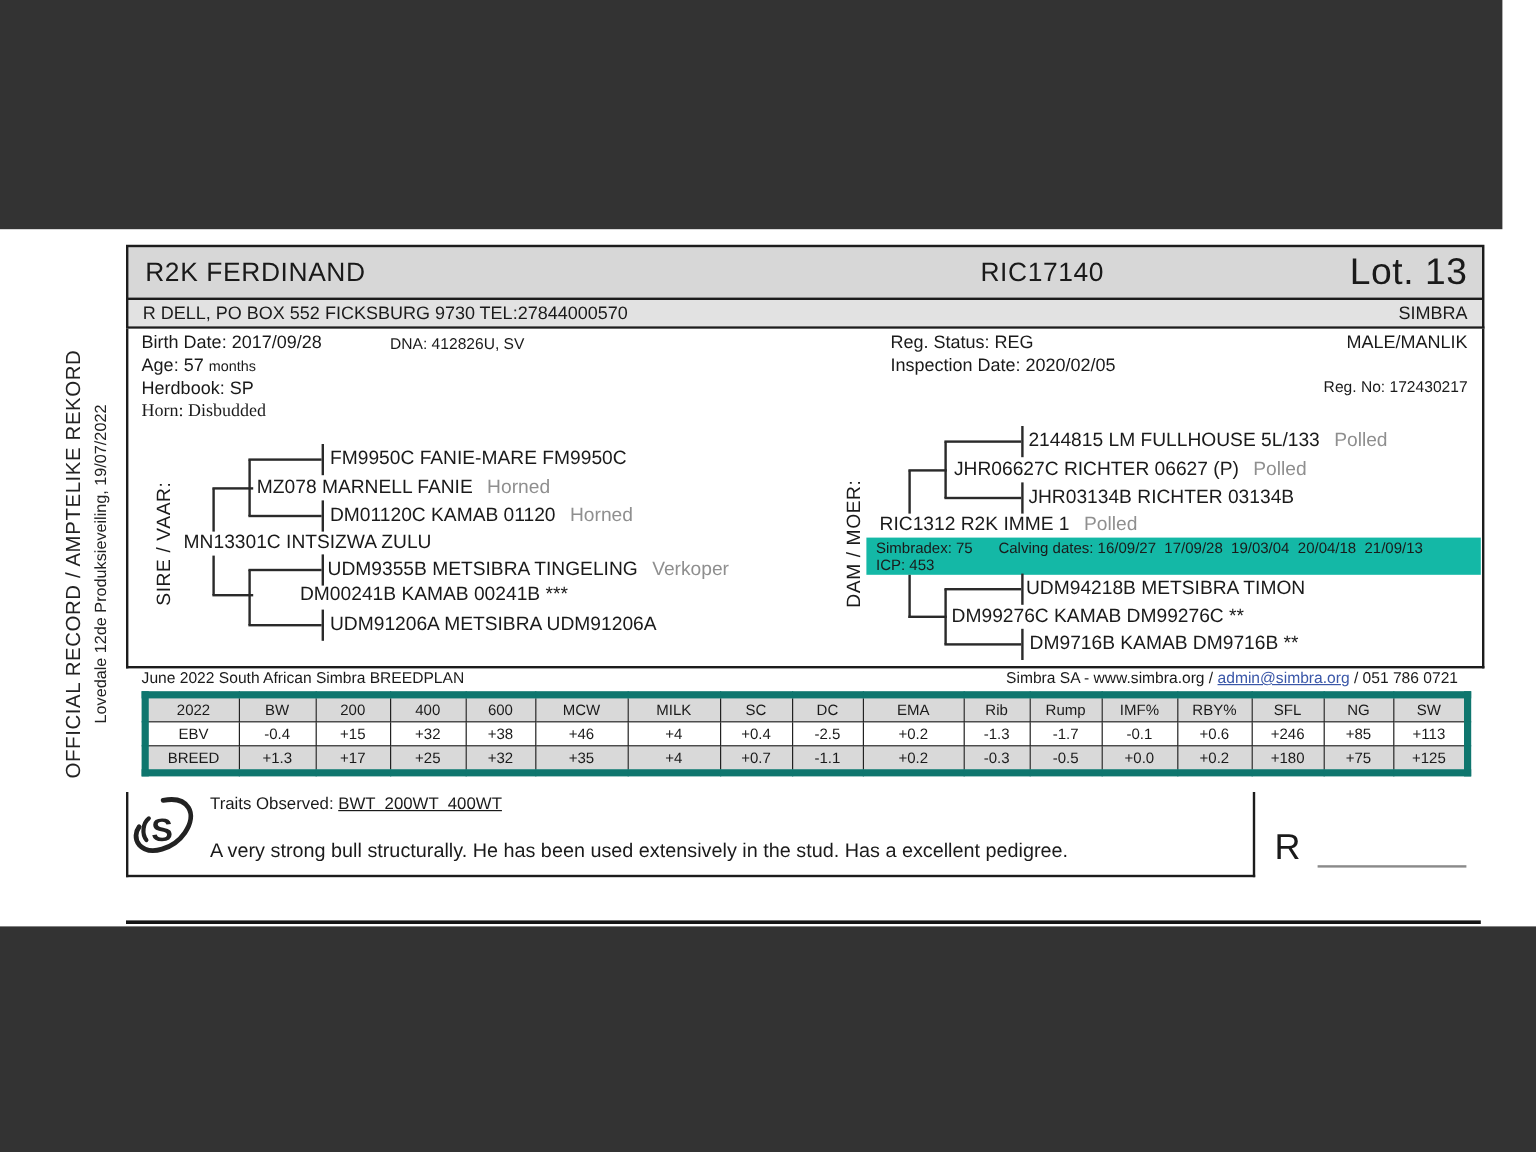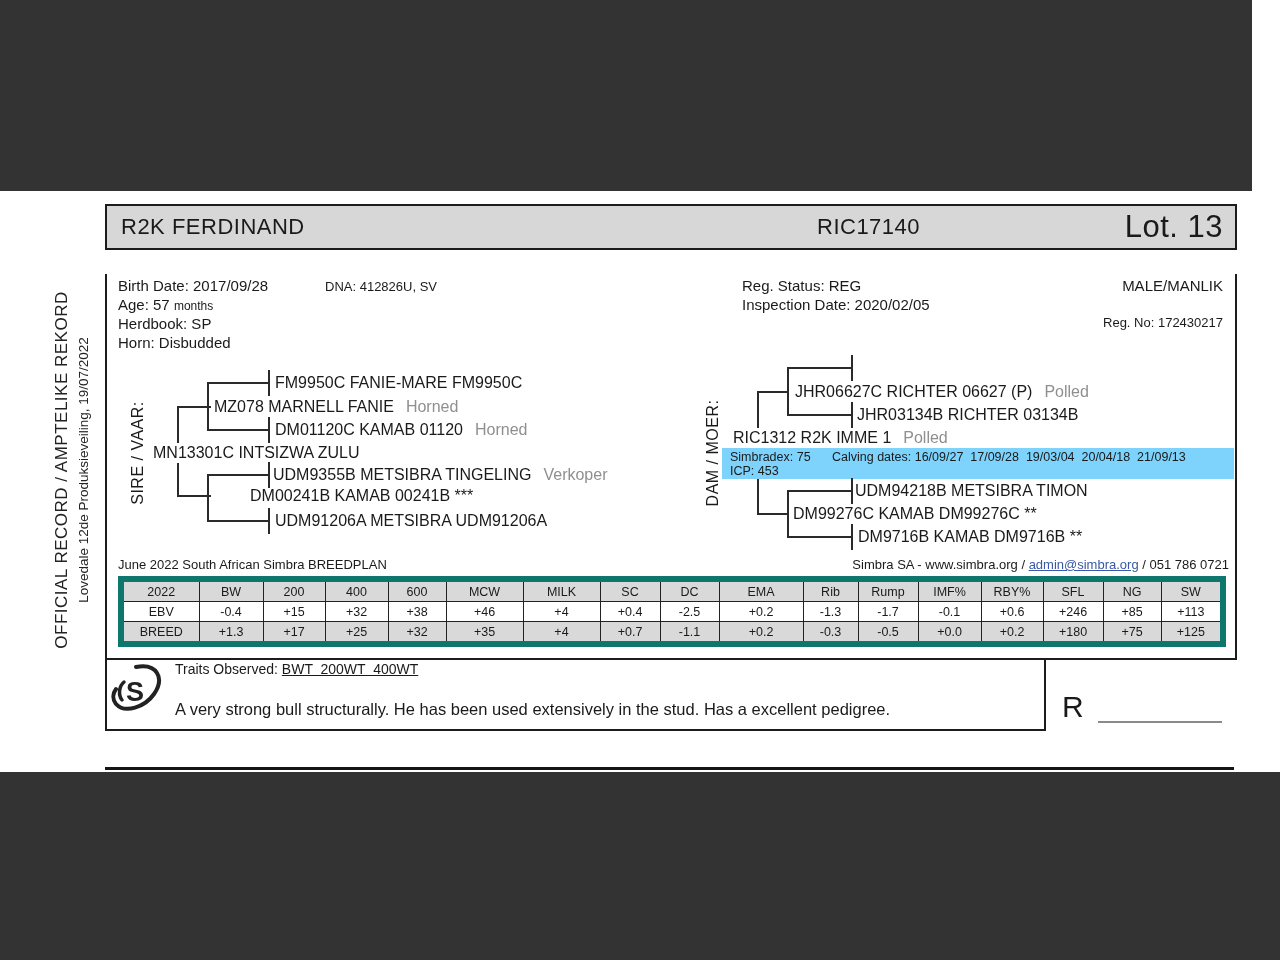--- a/index.html
+++ b/index.html
@@ -6,43 +6,43 @@
   #page{position:relative;width:1280px;height:960px;background:#fff;overflow:hidden;
         font-family:"Liberation Sans","DejaVu Sans",sans-serif;color:#1a1a1a;}
   .abs{position:absolute;}
   .band{position:absolute;background:#333333;}
   .ln{position:absolute;background:#2a2a2a;}
   
   .title-bar{position:absolute;left:105px;top:204px;width:1132px;height:46px;background:#d7d7d7;
              border:2px solid #1c1c1c;box-sizing:border-box;display:flex;align-items:center;}
   .addr-bar{position:absolute;left:105px;top:250px;width:1132px;height:24px;background:#e2e2e2;
             border:2px solid #1c1c1c;border-top:none;box-sizing:border-box;display:flex;align-items:center;font-size:15px;}
-  .main-box{position:absolute;left:105px;top:274px;width:1132px;height:386px;background:#fff;
+  .main-box{position:absolute;left:105px;top:274px;width:1132px;height:283px;background:#fff;
             border:2px solid #1c1c1c;border-top:none;box-sizing:border-box;}
   .remarks-box{position:absolute;left:105px;top:660px;width:941px;height:71px;background:#fff;
                border:2px solid #1c1c1c;border-top:none;box-sizing:border-box;}
   .animal-name{font-size:22px;margin-left:14px;letter-spacing:.5px;white-space:nowrap;}
   .animal-id{position:absolute;left:710px;font-size:22px;letter-spacing:.5px;}
   .lot{margin-left:auto;margin-right:12px;font-size:31px;letter-spacing:.5px;}
   .addr-left{margin-left:12px;white-space:nowrap;}
   .addr-right{margin-left:auto;margin-right:12px;}
   .det{position:absolute;font-size:15px;white-space:nowrap;line-height:18px;}
   .det-sm{font-size:13px;}
   .unit{font-size:12px;}
   .ped-row{position:absolute;font-size:16px;white-space:nowrap;line-height:18px;}
   .ped-note{color:#8f8f8f;margin-left:12px;}
   .vlabel{position:absolute;width:120px;height:20px;text-align:center;font-size:16px;
           transform:rotate(-90deg);white-space:nowrap;letter-spacing:.5px;}
-  .statband{position:absolute;left:615px;top:174px;width:512px;height:31px;background:#7dd3fc;
+  .statband{position:absolute;left:615px;top:174px;width:512px;height:31px;background:#14b8a6;
             font-size:12.5px;line-height:15px;}
   .statband .s1{position:absolute;left:8px;top:2px;}
   .statband .s2{position:absolute;left:110px;top:2px;white-space:pre;}
   .statband .s3{position:absolute;left:8px;top:16px;}
   .bp-title{position:absolute;left:11px;top:283px;font-size:13px;white-space:nowrap;}
-  .bp-contact{position:absolute;right:6px;top:283px;font-size:13px;white-space:nowrap;}
+  .bp-contact{position:absolute;right:20px;top:283px;font-size:13px;white-space:nowrap;}
   .bp-contact a{color:#3a57a8;text-decoration:underline;cursor:pointer;}
   table.ebv{position:absolute;left:11px;top:302px;border-collapse:collapse;table-layout:fixed;
             font-size:12.5px;}
   table.ebv td{border:1px solid #222;height:19px;text-align:center;padding:0;overflow:hidden;white-space:nowrap;}
   table.ebv{border:6px solid #0f766e;}
   tr.gray td{background:#d9d9d9;}
   .traits{position:absolute;left:68px;top:1px;font-size:14px;white-space:nowrap;}
   .traits .tv{text-decoration:underline;white-space:pre;}
   .sellers-h{position:absolute;left:68px;top:17px;font-size:18.5px;text-decoration:underline;white-space:nowrap;}
   .remark-text{position:absolute;left:68px;top:40px;font-size:16.5px;white-space:nowrap;}
@@ -67,28 +67,32 @@
     <div class="l1">OFFICIAL RECORD / AMPTELIKE REKORD</div>
     <div class="l2">Lovedale 12de Produksieveiling, 19/07/2022</div>
   </div>
 
   <div class="title-bar">
     <div class="animal-name">R2K FERDINAND</div>
     <div class="animal-id">RIC17140</div>
     <div class="lot">Lot. 13</div>
   </div>
 
+  <div class="addr-bar">
+    <div class="addr-left">R DELL, PO BOX 552 FICKSBURG 9730 TEL:27844000570</div>
+    <div class="addr-right">SIMBRA</div>
+  </div>
 
   <div class="main-box">
 
     <div class="det" style="left:11px;top:3px;">Birth Date: 2017/09/28</div>
     <div class="det det-sm" style="left:218px;top:4px;">DNA: 412826U, SV</div>
     <div class="det" style="left:11px;top:22px;"><span>Age: 57</span> <span class="unit">months</span></div>
     <div class="det" style="left:11px;top:41px;">Herdbook: SP</div>
-    <div class="det" style="left:11px;top:60px;">Horn: Disbudded</div>
+    <div class="det" style="left:11px;top:60px;font-family:Liberation Serif, serif;">Horn: Disbudded</div>
     <div class="det" style="left:635px;top:3px;">Reg. Status: REG</div>
     <div class="det" style="left:635px;top:22px;">Inspection Date: 2020/02/05</div>
     <div class="det" style="right:12px;top:3px;">MALE/MANLIK</div>
     <div class="det det-sm" style="right:12px;top:40px;">Reg. No: 172430217</div>
 
     <div class="vlabel" style="left:-28px;top:169px;">SIRE / VAAR:</div>
 
     <div class="ped-row" style="left:168px;top:100px;"><span>FM9950C FANIE-MARE FM9950C</span><span class="ped-note"></span></div>
     <div class="ped-row" style="left:107px;top:124px;"><span>MZ078 MARNELL FANIE</span><span class="ped-note">Horned</span></div>
     <div class="ped-row" style="left:168px;top:147px;"><span>DM01120C KAMAB 01120</span><span class="ped-note">Horned</span></div>
@@ -107,20 +111,21 @@
     <div class="ln" style="left:161px;top:96px;width:2px;height:26px;"></div>
     <div class="ln" style="left:161px;top:143px;width:2px;height:26px;"></div>
     <div class="ln" style="left:100px;top:201px;width:2px;height:46px;"></div>
     <div class="ln" style="left:100px;top:200px;width:61px;height:2px;"></div>
     <div class="ln" style="left:100px;top:246px;width:61px;height:2px;"></div>
     <div class="ln" style="left:161px;top:188px;width:2px;height:26px;"></div>
     <div class="ln" style="left:161px;top:234px;width:2px;height:26px;"></div>
 
     <div class="vlabel" style="left:547px;top:169px;">DAM / MOER:</div>
 
+    <div class="ped-row" style="left:750px;top:85px;"><span>2144815 LM FULLHOUSE 5L/133</span><span class="ped-note">Polled</span></div>
     <div class="ped-row" style="left:688px;top:109px;"><span>JHR06627C RICHTER 06627 (P)</span><span class="ped-note">Polled</span></div>
     <div class="ped-row" style="left:750px;top:132px;"><span>JHR03134B RICHTER 03134B</span><span class="ped-note"></span></div>
     <div class="ped-row" style="left:626px;top:155px;"><span>RIC1312 R2K IMME 1</span><span class="ped-note">Polled</span></div>
     <div class="ped-row" style="left:748px;top:208px;"><span>UDM94218B METSIBRA TIMON</span><span class="ped-note"></span></div>
     <div class="ped-row" style="left:686px;top:231px;"><span>DM99276C KAMAB DM99276C **</span><span class="ped-note"></span></div>
     <div class="ped-row" style="left:751px;top:254px;"><span>DM9716B KAMAB DM9716B **</span><span class="ped-note"></span></div>
 
     <div class="statband">
       <div class="s1">Simbradex: 75</div>
       <div class="s2">Calving dates: 16/09/27  17/09/28  19/03/04  20/04/18  21/09/13</div>

